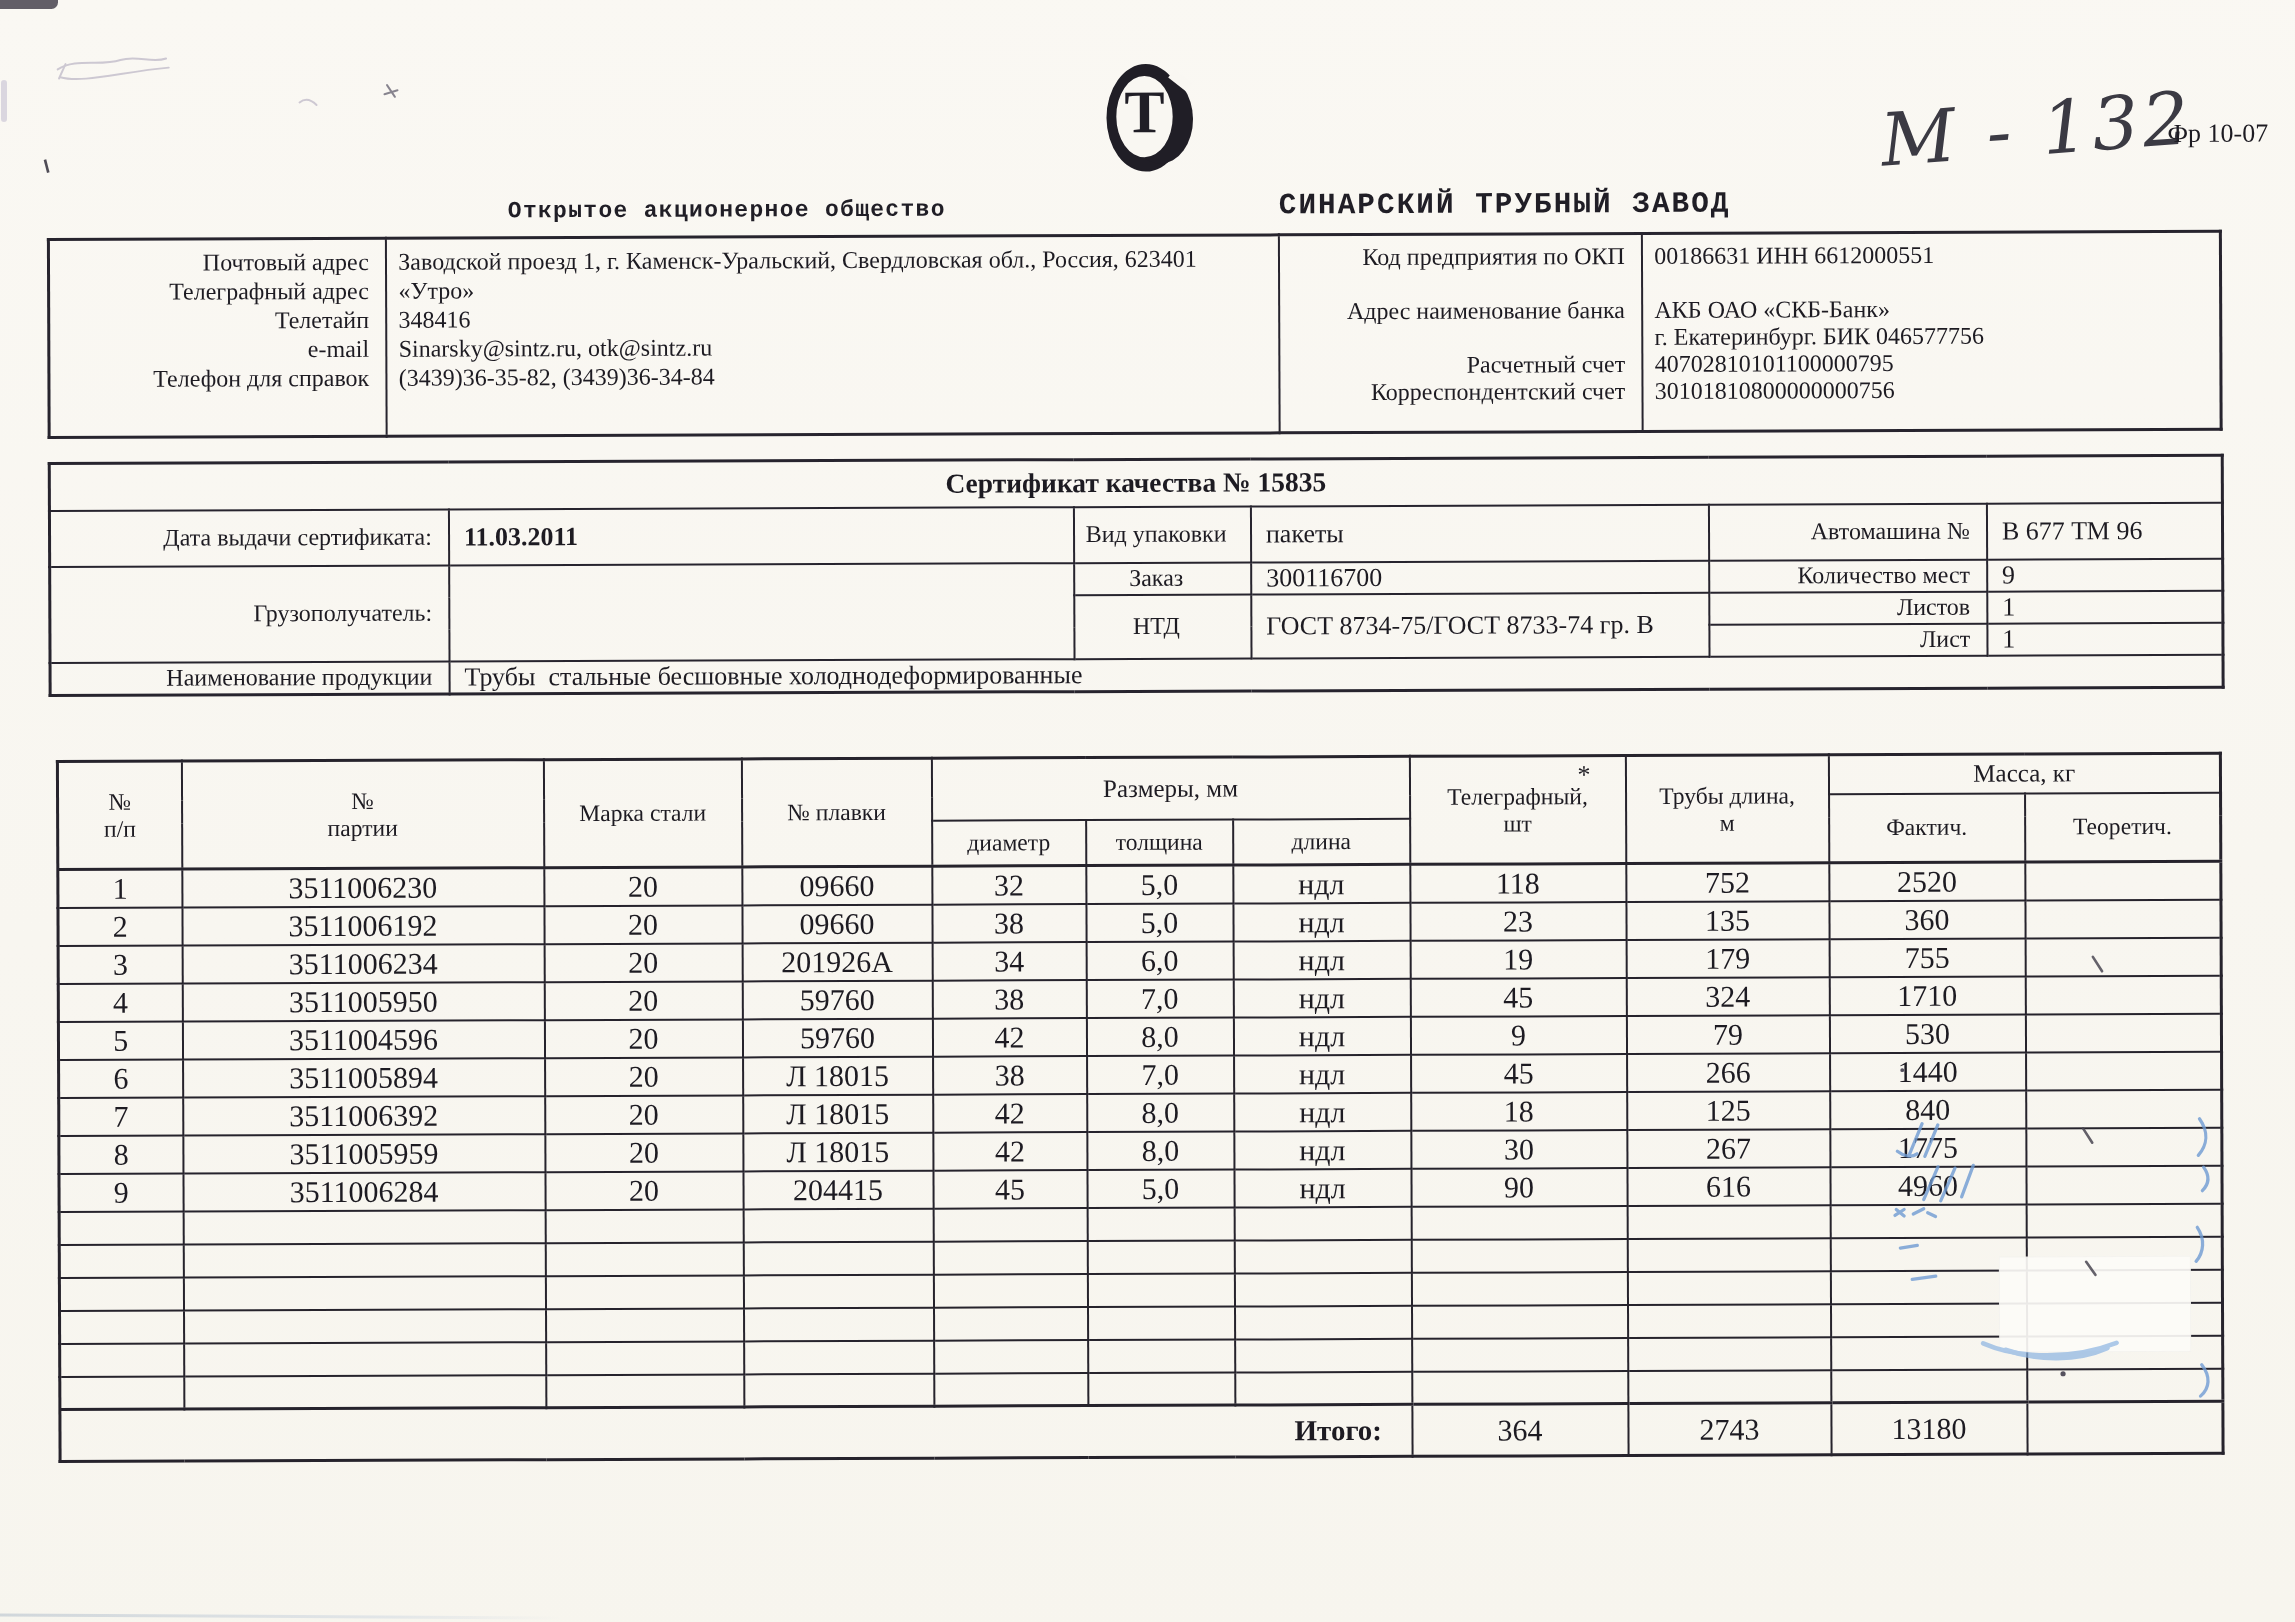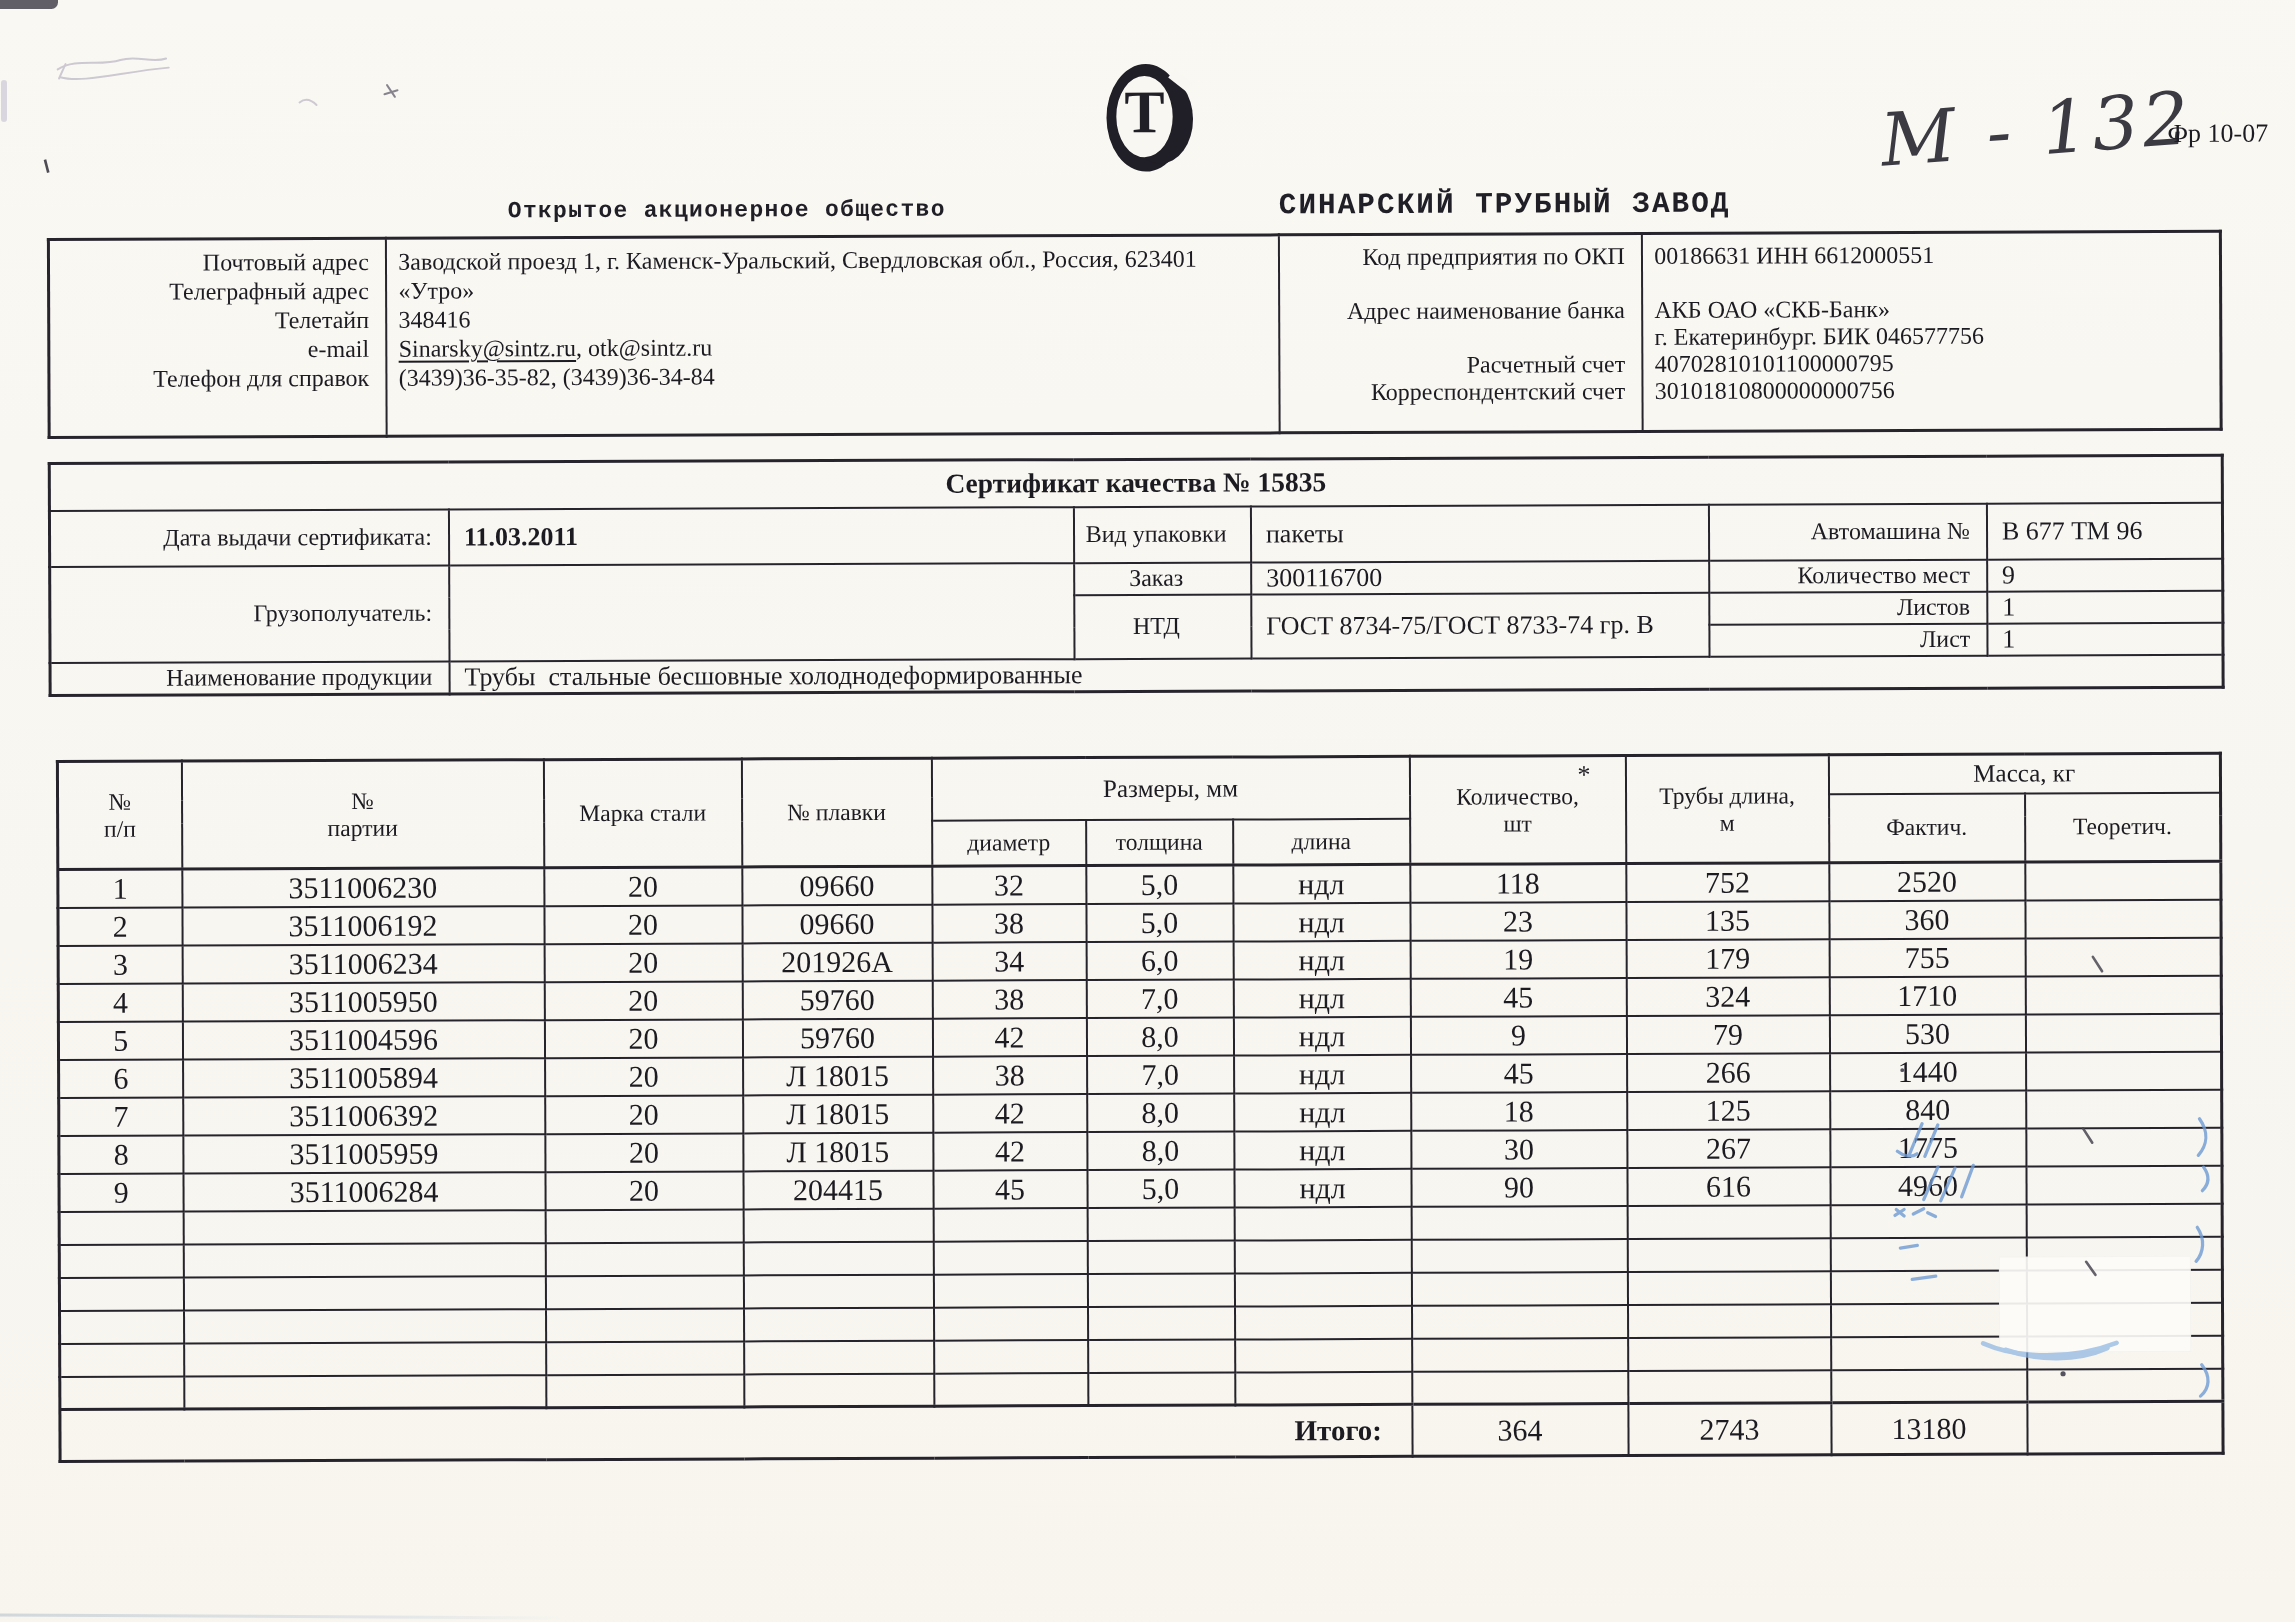--- a/index.html
+++ b/index.html
@@ -39,21 +39,21 @@
   .form-code { position:absolute; left:2170px; top:123px; font-size:26px; white-space:nowrap; }
 
   
   table { border-collapse: collapse; table-layout: fixed; }
   .addr { position:absolute; left:49px; top:234px; width:2172px; height:201px; border:3.9px solid #27242e; }
   .addr td { border:2.6px solid #27242e; vertical-align:top; padding-top:7.9px; }
   .lnA { height:29px; line-height:29px; font-size:24px; white-space:nowrap; }
   .lnB { height:27px; line-height:27px; font-size:24px; white-space:nowrap; }
   .cell-r { text-align:right; padding-right:15.7px; }
   .cell-l { text-align:left; padding-left:11.8px; }
-  .u { text-decoration: underline; text-underline-offset:3.9px; }
+  .u { text-underline-offset:3.9px; }
 
   
   .cert { position:absolute; left:49px; top:458px; width:2172px; border:3.9px solid #27242e; }
   .cert td { border:2.6px solid #27242e; font-size:24px; vertical-align:middle; }
   .cert .title { text-align:center; font-weight:bold; font-size:27.5px; height:47px; }
   .cert tr.ra  { height:56px; }
   .cert tr.rb1 { height:31px; }
   .cert tr.rb2 { height:27.5px; }
   .cert tr.rb3 { height:29px; }
   .cert tr.rc  { height:33px; }
@@ -229,21 +229,21 @@
           <col style="width:196px">
           <col style="width:196px">
       </colgroup>
       <thead>
         <tr class="h1">
           <td rowspan="3"><span>№</span><span class="blk">п/п</span></td>
           <td rowspan="3"><span>№</span><span class="blk">партии</span></td>
           <td rowspan="3">Марка стали</td>
           <td rowspan="3">№ плавки</td>
           <td class="big" colspan="3" rowspan="2">Размеры, мм</td>
-          <td rowspan="3" class="qtycell"><span class="star">*</span><span>Количество,</span><span class="blk">шт</span></td>
+          <td rowspan="3" class="qtycell"><span class="star">*</span><span>Телеграфный,</span><span class="blk">шт</span></td>
           <td rowspan="3"><span>Трубы длина,</span><span class="blk">м</span></td>
           <td class="big" colspan="2">Масса, кг</td>
         </tr>
         <tr class="h2">
           <td rowspan="2">Фактич.</td>
           <td rowspan="2">Теоретич.</td>
         </tr>
         <tr class="h3">
           <td>диаметр</td>
           <td>толщина</td>

